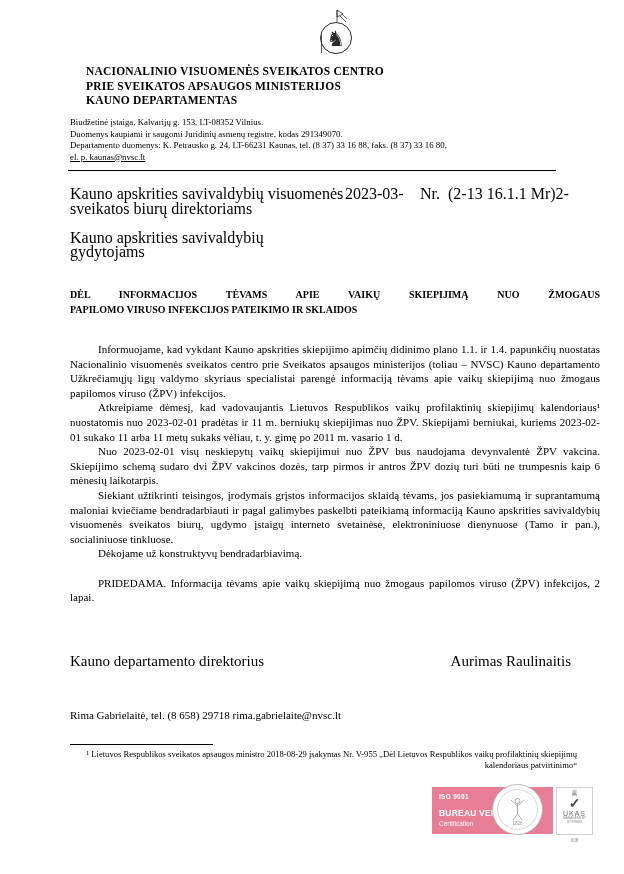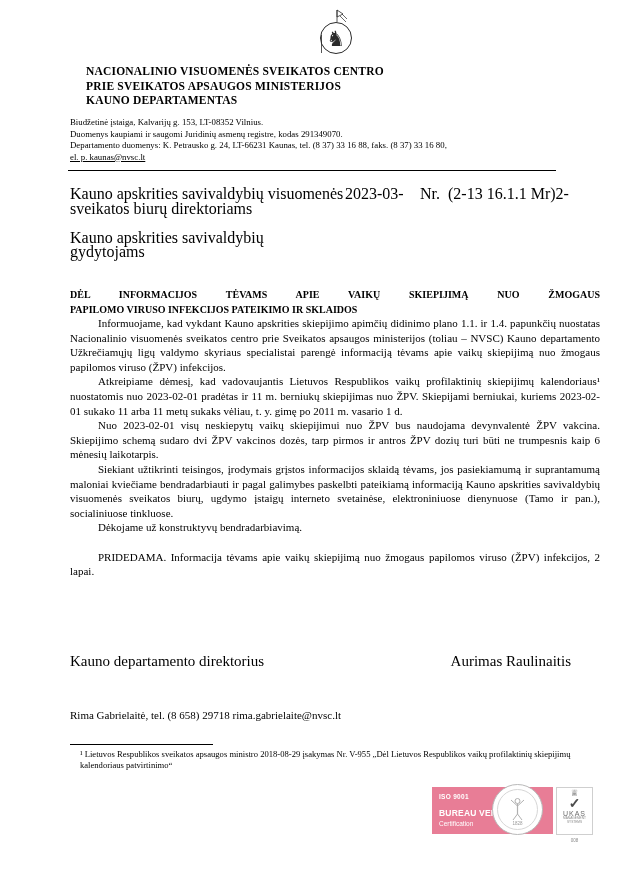--- a/index.html
+++ b/index.html
@@ -31,37 +31,37 @@
   .addr .num-col { position:absolute; left:350px; top:0; white-space:pre; }
   .addr .recipient2 { margin-top:14.5px; }
   
   .subject {
     position:absolute; left:70px; top:287px; width:530px;
     font-weight:bold; font-size:10px; line-height:15px;
   }
   .subject .just { text-align:justify; text-align-last:justify; }
   
   .bodytext {
-    position:absolute; left:70px; top:316px; width:530px;
+    position:absolute; left:70px; top:342px; width:530px;
     font-size:11px; line-height:14.6px; text-align:justify;
   }
   .bodytext p { margin:0; text-indent:28px; }
   .bodytext p.attachment { margin-top:14.6px; }
   
   .sig-row {
     position:absolute; left:70px; top:653px; width:501px;
     display:flex; justify-content:space-between; font-size:15px;
   }
   
   .contact { position:absolute; left:70px; top:709px; font-size:11px; }
   
   .fn-rule { position:absolute; left:70px; top:744px; width:143px; height:0; border-top:1px solid #000; }
   .footnote {
-    position:absolute; left:80px; top:749px; width:507px;
-    font-size:8.6px; line-height:11px; text-align:left;
+    position:absolute; left:70px; top:749px; width:507px;
+    font-size:8.6px; line-height:11px; text-align:right;
   }
   
   .certs { position:absolute; left:432px; top:787px; display:flex; align-items:flex-start; font-family:"Liberation Sans", sans-serif; }
   .bv-box { position:relative; width:121px; height:47px; background:#e87d96; color:#fff; }
   .bv-box .iso   { position:absolute; left:7px; top:6px;  font-size:6.5px; font-weight:bold; letter-spacing:0.3px; }
   .bv-box .brand { position:absolute; left:7px; top:21px; font-size:8.5px; font-weight:bold; letter-spacing:0.2px; white-space:nowrap; }
   .bv-box .sub   { position:absolute; left:7px; top:33px; font-size:6.5px; }
   .medallion {
     position:absolute; left:60px; top:-3px; width:51px; height:51px;
     background:#fff; border:1px solid #b9b9b9; border-radius:50%; box-sizing:border-box;

